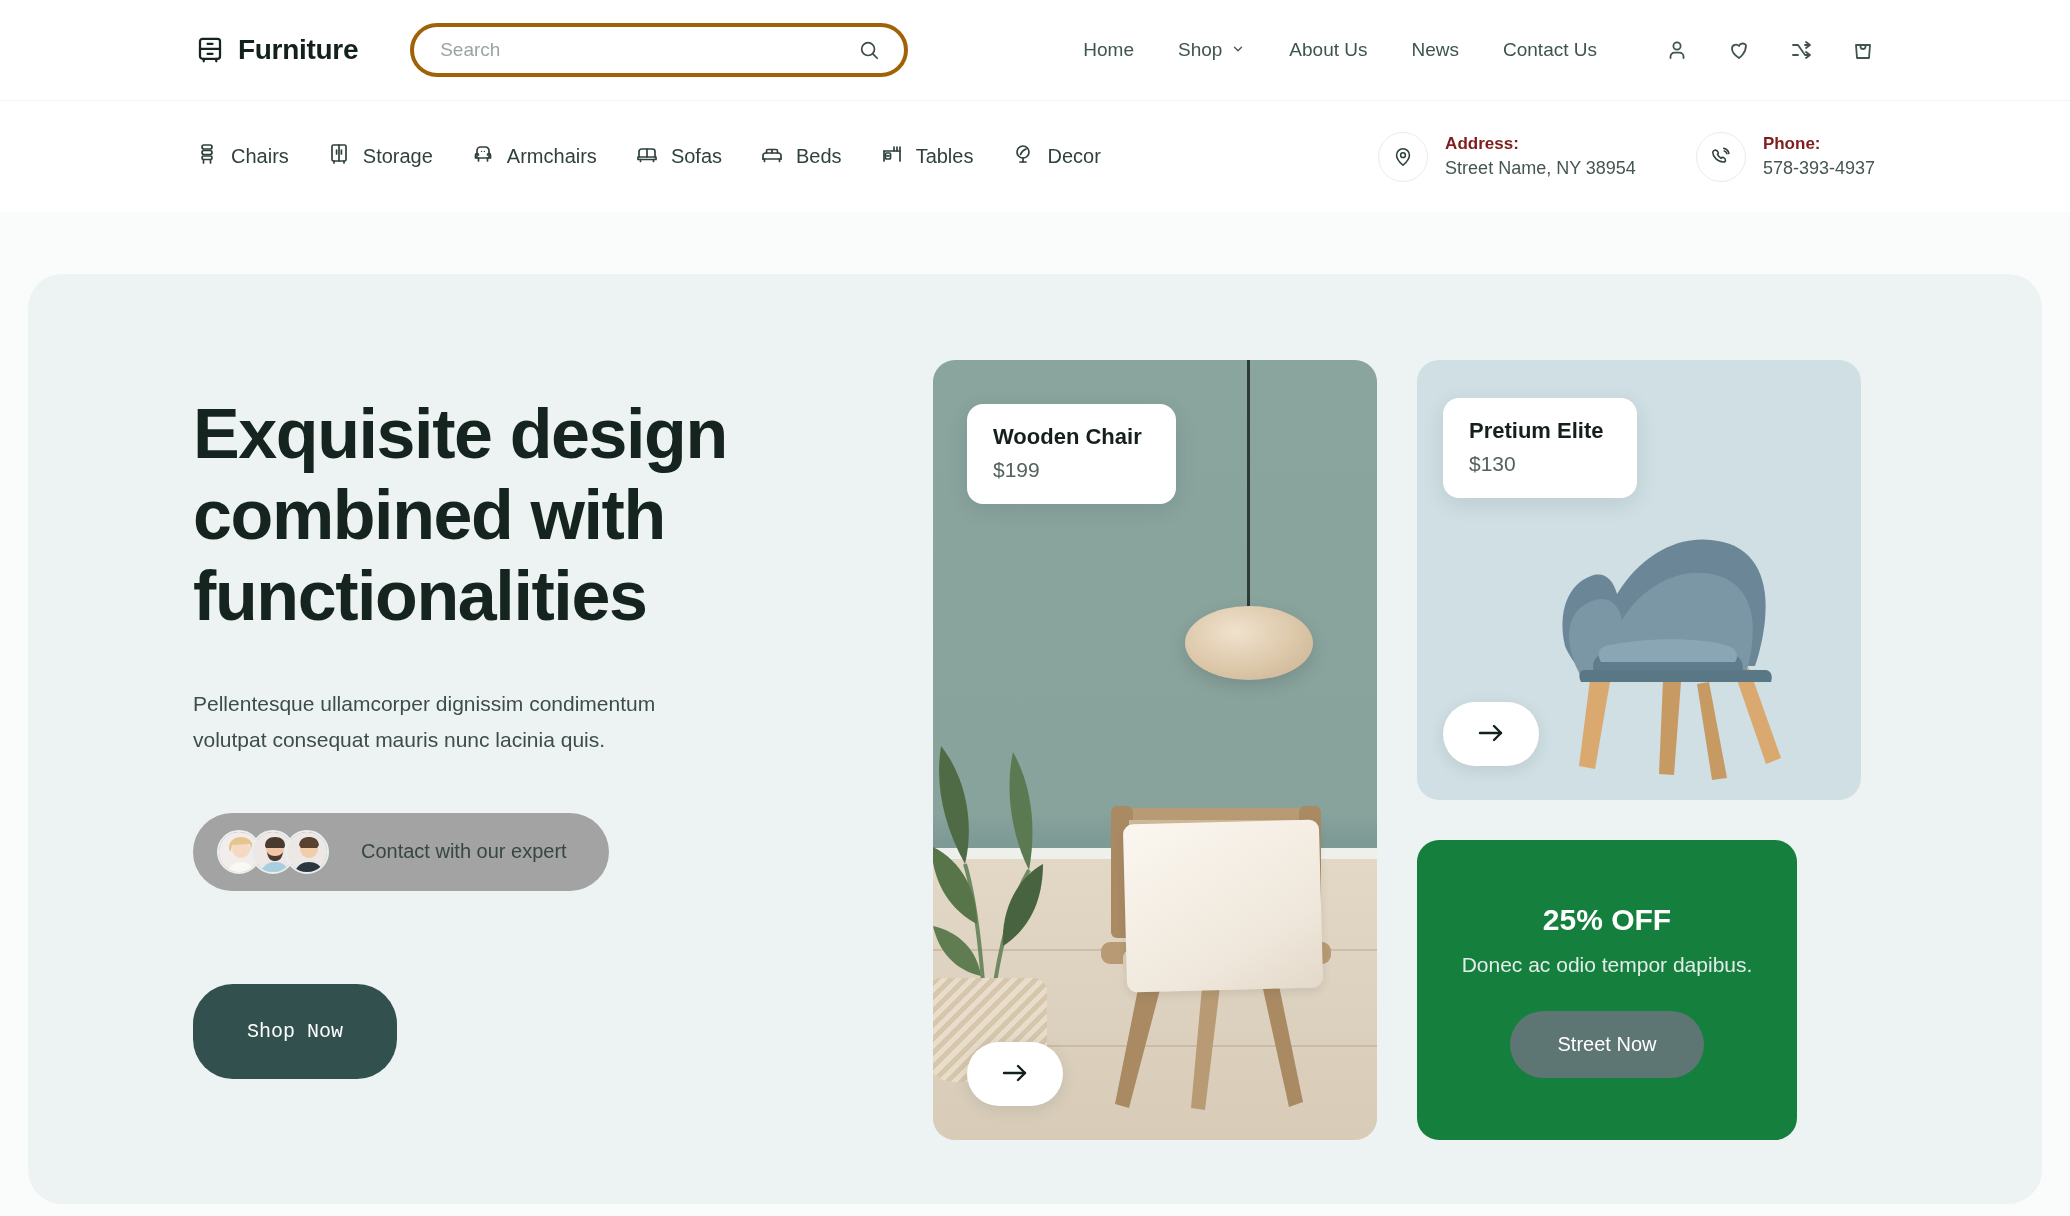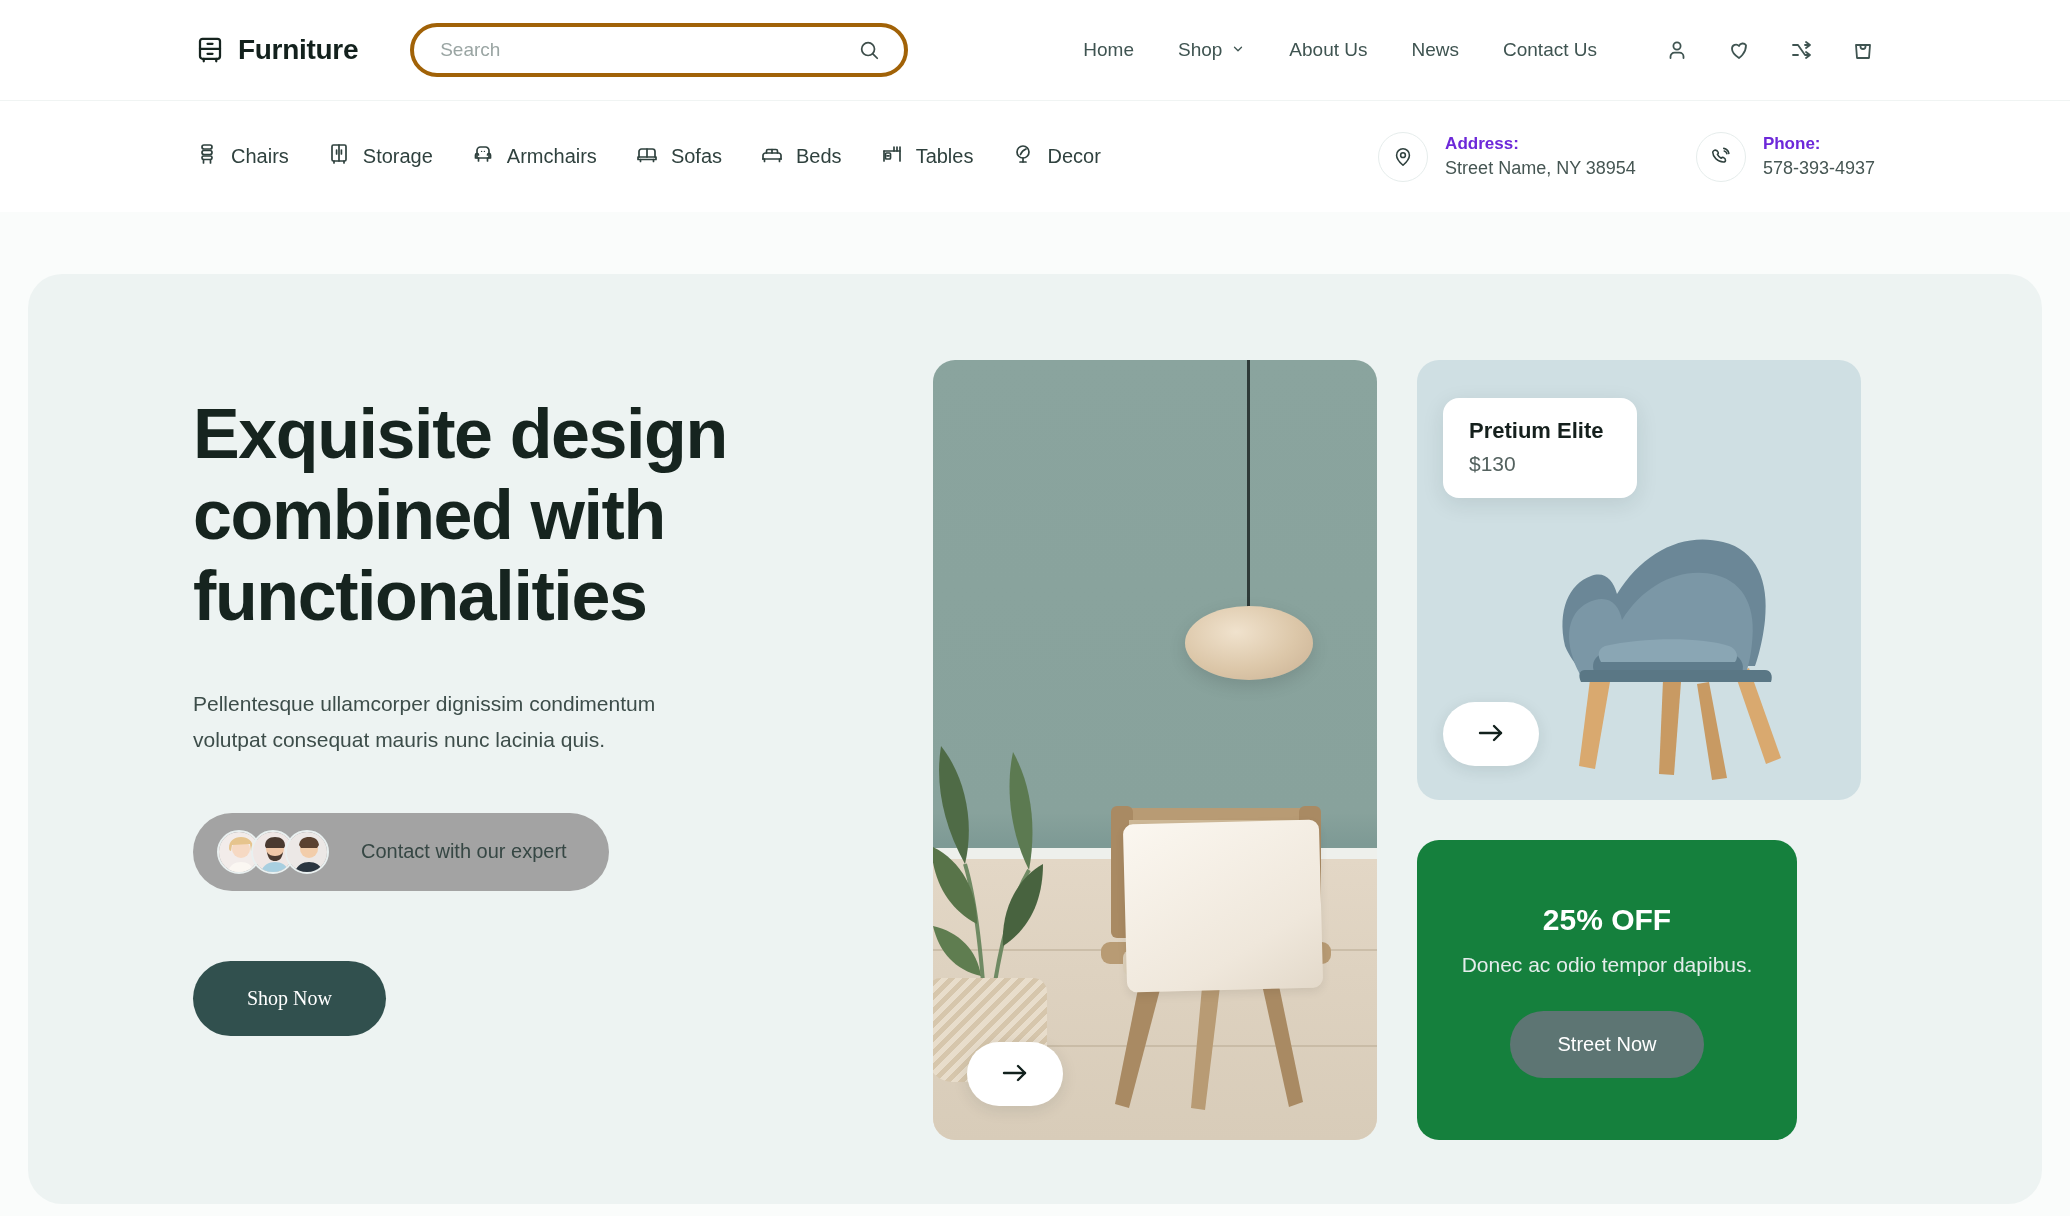--- a/index.html
+++ b/index.html
@@ -69,21 +69,21 @@
     font-size:20px; color:#2f413e; cursor:pointer; white-space:nowrap;
   }
   .contacts { margin-left:auto; display:flex; align-items:center; gap:60px; }
   .contact { display:flex; align-items:center; gap:17px; }
   .contact-ring {
     width:50px; height:50px; border-radius:50%;
     border:1px solid #e6edec;
     display:flex; align-items:center; justify-content:center;
     flex:0 0 auto;
   }
-  .contact-label { font-size:17px; font-weight:bold; color:#6d28d9; line-height:1.35; }
+  .contact-label { font-size:17px; font-weight:bold; color:#7f1d1d; line-height:1.35; }
   .contact-value { font-size:18px; color:#465653; line-height:1.35; white-space:nowrap; }
 
   
   .hero-outer { padding:62px 28px 0 28px; }
   .hero {
     background:#edf3f2;
     border-radius:34px;
     height:930px;
     display:flex;
     padding:78px 0 0 0;
@@ -108,26 +108,26 @@
   .avatars { display:flex; }
   .avatar {
     width:44px; height:44px; border-radius:50%;
     border:2px solid #e9f0f0; margin-right:-10px;
     overflow:hidden; flex:0 0 auto; position:relative;
   }
   .avatar:last-child { margin-right:0; }
   .expert-text { font-size:20px; color:#364744; margin-left:12px; }
 
   .shopnow {
-    margin-top:70px;
+    margin-top:93px;
     display:inline-flex; align-items:center; justify-content:center;
     background:#31504e; color:#fff;
-    font-size:20px; font-family:Liberation Serif, serif;
+    font-size:20px; font-family:Liberation Mono, monospace;
     border:none; border-radius:40px;
-    padding:26px 54px; cursor:pointer;
+    padding:36px 54px; cursor:pointer;
   }
 
   .hero-right {
     flex:1; display:flex; gap:40px; padding-right:82px; padding-top:8px;
   }
 
   
   .photo-card {
     width:444px; height:780px;
     border-radius:22px; position:relative; overflow:hidden;
@@ -501,20 +501,24 @@
             <rect x="58" y="28" width="176" height="26" fill="#cdb897"></rect>
             <rect x="30" y="150" width="230" height="22" rx="9" fill="#b89b74"></rect>
             <rect x="52" y="158" width="186" height="26" rx="8" fill="#ddd0ba"></rect>
             <path d="M70 182 L44 312 l14 4 L92 186z" fill="#a98a63"></path>
             <path d="M132 184 L120 316 l14 2 L150 186z" fill="#b89b74"></path>
             <path d="M206 184 L232 310 l-14 5 L190 188z" fill="#a98a63"></path>
           </svg>
         </span>
         <div class="cushion"></div>
 
+        <div class="tag" style="left:34px; top:44px;">
+          <div class="tag-name">Wooden Chair</div>
+          <div class="tag-price">$199</div>
+        </div>
 
         <button class="arrow-btn" style="left:34px; bottom:34px;">
           <span>
             <svg width="30" height="22" viewBox="0 0 30 22" fill="none" stroke="#12211d" stroke-width="2.4" stroke-linecap="round" stroke-linejoin="round">
               <line x1="4" y1="11" x2="25" y2="11"></line>
                 <polyline points="18 4 25 11 18 18"></polyline>
             </svg>
           </span>
         </button>
       </div>

